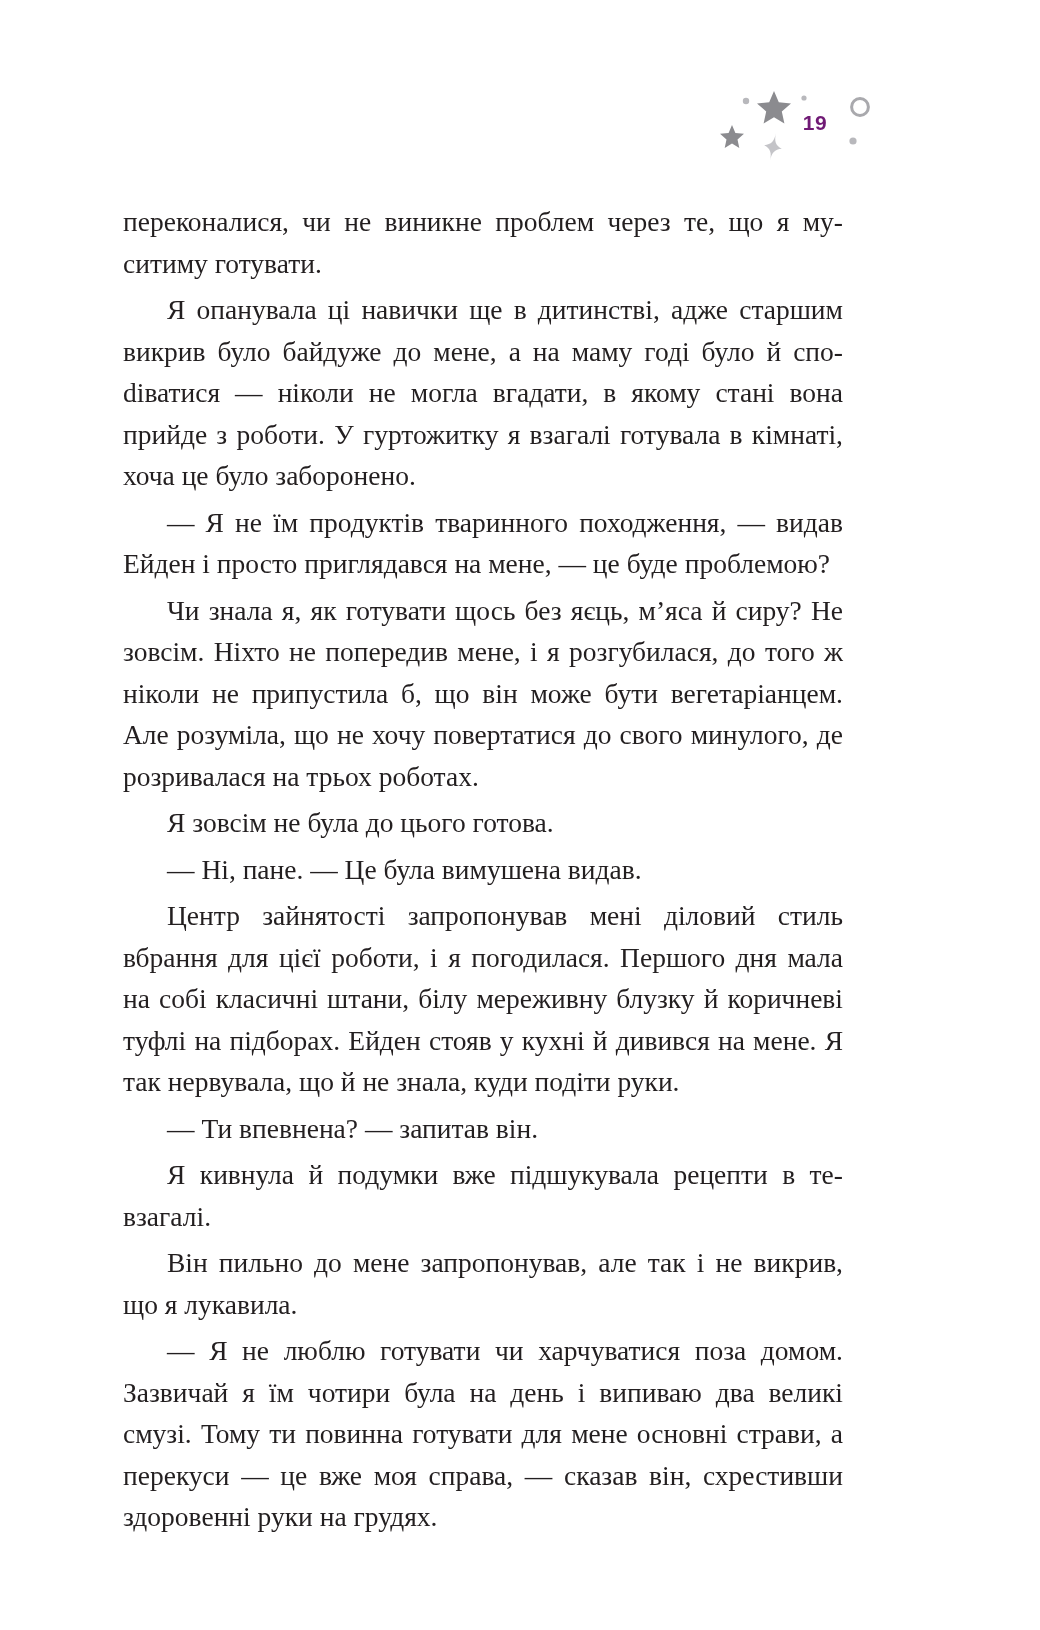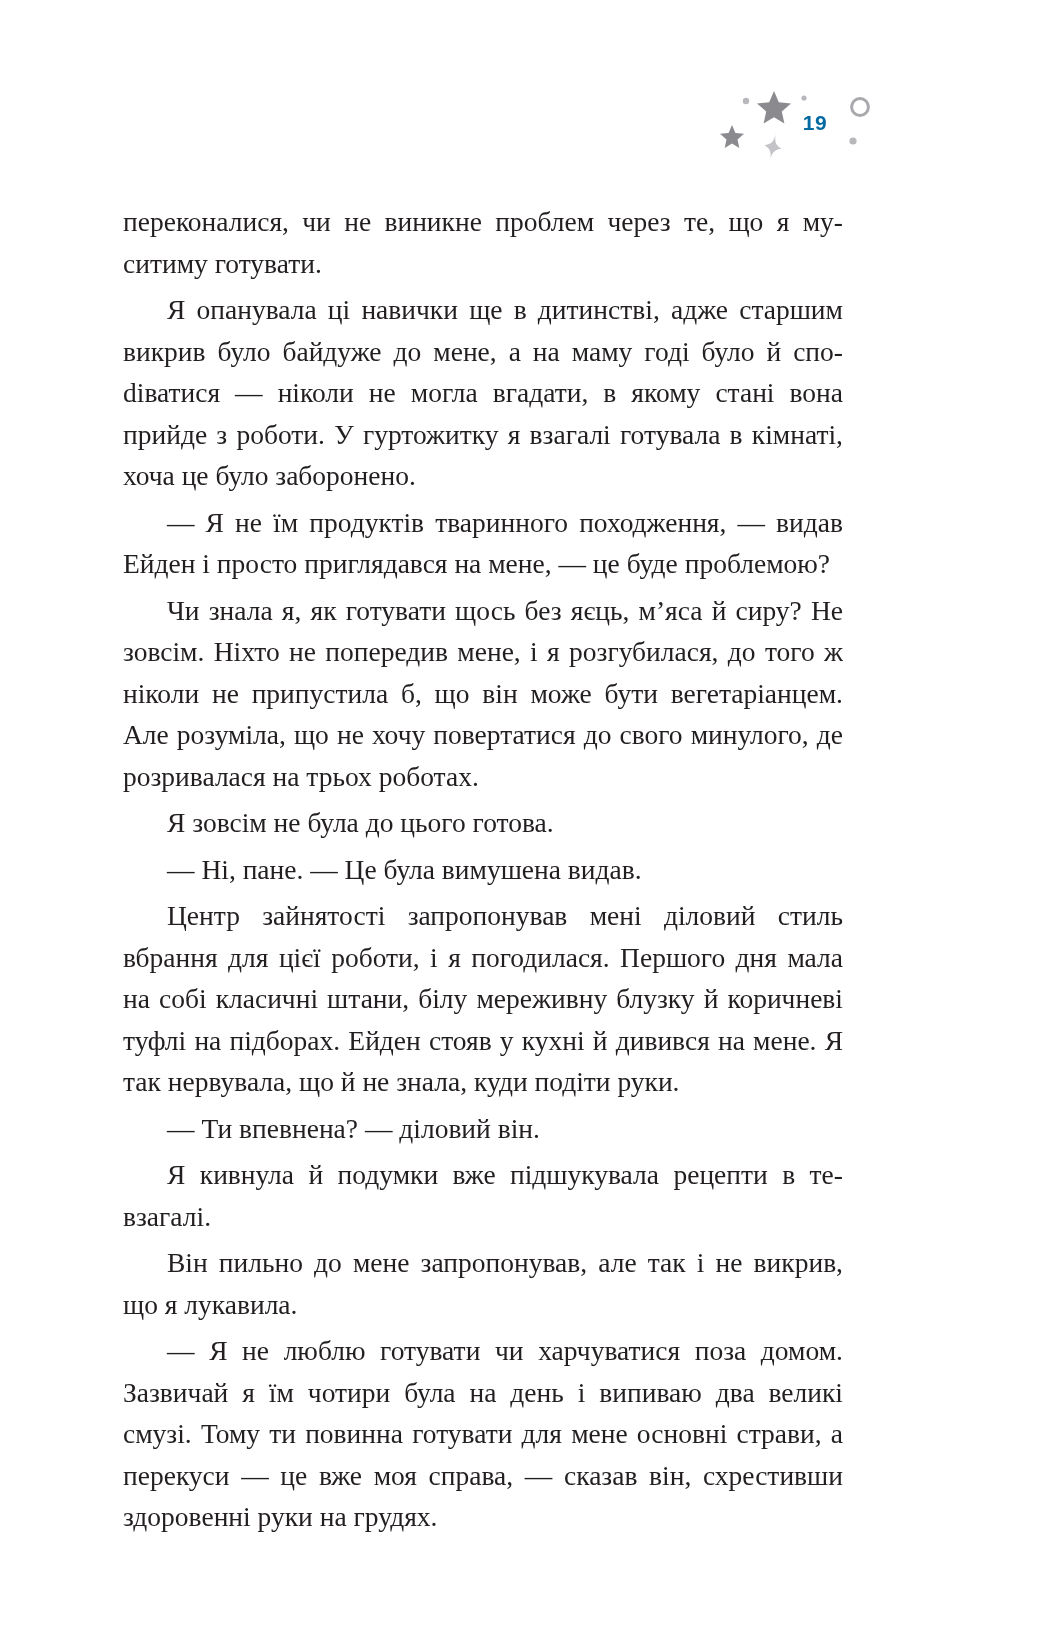--- a/index.html
+++ b/index.html
@@ -33,21 +33,21 @@
   }
   .page-number {
     position: absolute;
     left: 792px;
     top: 26px;
     width: 46px;
     text-align: center;
     font-family: "Liberation Sans", sans-serif;
     font-weight: bold;
     font-size: 21px;
-    color: #0369a1;
+    color: #701a75;
     letter-spacing: 0.5px;
   }
 
   
   .text-block {
     position: absolute;
     left: 118px;
     top: 196px;
     width: 730px;
   }
@@ -97,19 +97,19 @@
   </div>
 
   <div class="text-block">
     <p class="noindent last-line-natural">переконалися, чи не виникне проблем через те, що я му­ситиму готувати.</p>
     <p class="indent last-line-natural">Я опанувала ці навички ще в дитинстві, адже старшим викрив було байдуже до мене, а на маму годі було й спо­dіватися — ніколи не могла вгадати, в якому стані вона прийде з роботи. У гуртожитку я взагалі готувала в кім­наті, хоча це було заборонено.</p>
     <p class="indent last-line-natural">— Я не їм продуктів тваринного походження, — видав Ейден і просто приглядався на мене, — це буде проблемою?</p>
     <p class="indent last-line-natural">Чи знала я, як готувати щось без яєць, м’яса й сиру? Не зовсім. Ніхто не попередив мене, і я розгубилася, до того ж ніколи не припустила б, що він може бути веге­таріанцем. Але розуміла, що не хочу повертатися до свого минулого, де розривалася на трьох роботах.</p>
     <p class="indent last-line-natural">Я зовсім не була до цього готова.</p>
     <p class="indent last-line-natural">— Ні, пане. — Це була вимушена видав.</p>
     <p class="indent last-line-natural">Центр зайнятості запропонував мені діловий стиль вбрання для цієї роботи, і я погодилася. Першого дня мала на собі класичні штани, білу мереживну блузку й коричневі туфлі на підборах. Ейден стояв у кухні й ди­вився на мене. Я так нервувала, що й не знала, куди подіти руки.</p>
-    <p class="indent last-line-natural">— Ти впевнена? — діловий він.</p>
+    <p class="indent last-line-natural">— Ти впевнена? — запитав він.</p>
     <p class="indent last-line-natural">Я кивнула й подумки вже підшукувала рецепти в те­взагалі.</p>
     <p class="indent last-line-natural">Він пильно до мене запропонував, але так і не викрив, що я лукавила.</p>
     <p class="indent last-line-natural">— Я не люблю готувати чи харчуватися поза домом. Зазвичай я їм чотири була на день і випиваю два вели­кі смузі. Тому ти повинна готувати для мене основні страви, а перекуси — це вже моя справа, — сказав він, схрестивши здоровенні руки на грудях.</p>
   </div>
 
 </div>
 
 </body></html>

